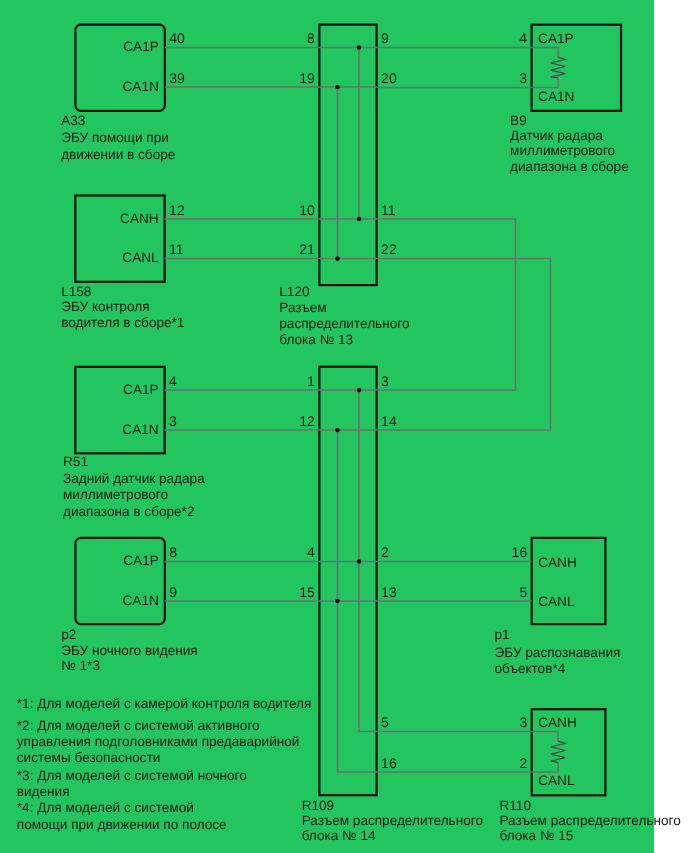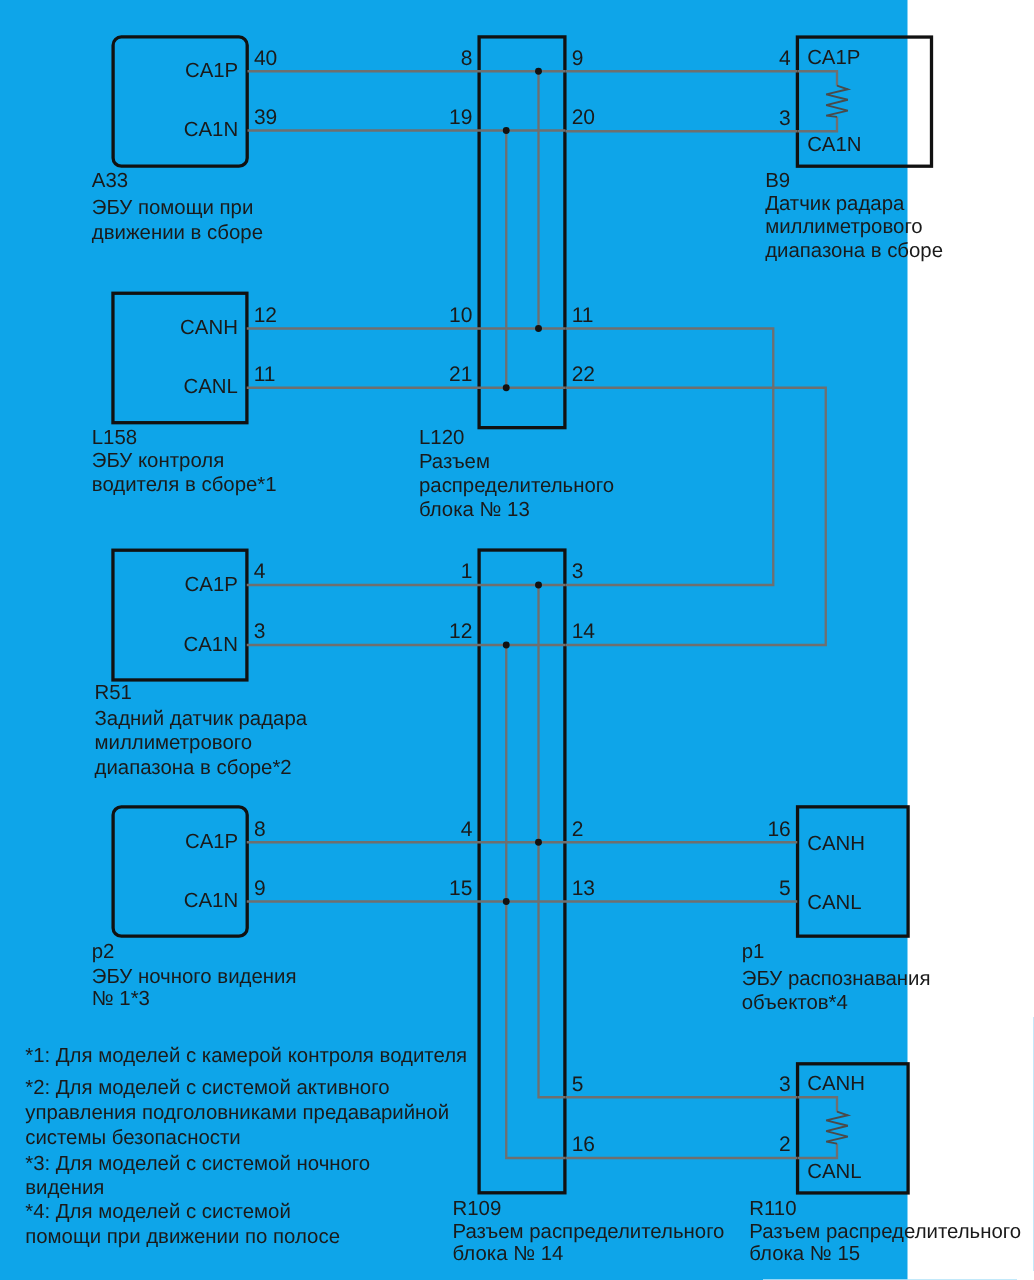--- a/index.html
+++ b/index.html
@@ -1,17 +1,17 @@
 <!DOCTYPE html>
 <html><head>
 <meta charset="utf-8">
 <style>
   html,body{margin:0;padding:0;background:#ffffff;}
   body{width:689px;height:853px;overflow:hidden;font-family:"Liberation Sans",sans-serif;-webkit-font-smoothing:antialiased;text-rendering:geometricPrecision;}
-  #stage{position:relative;width:605px;height:853px;background:#0ea5e9;}
+  #stage{position:relative;width:654px;height:853px;background:#22c55e;}
   svg text{paint-order:stroke;}
   #wires{position:absolute;left:0;top:0;}
 </style>
 </head>
 <body>
 
 <div id="stage">
 <svg id="wires" width="689" height="853">
       <rect x="75.4" y="24.6" width="89.4" height="86.2" rx="5.5" ry="5.5" fill="none" stroke="#111111" stroke-width="2.2"></rect>
       <rect x="531.6" y="24.7" width="89.4" height="86.1" rx="0" ry="0" fill="none" stroke="#111111" stroke-width="2.2"></rect>

